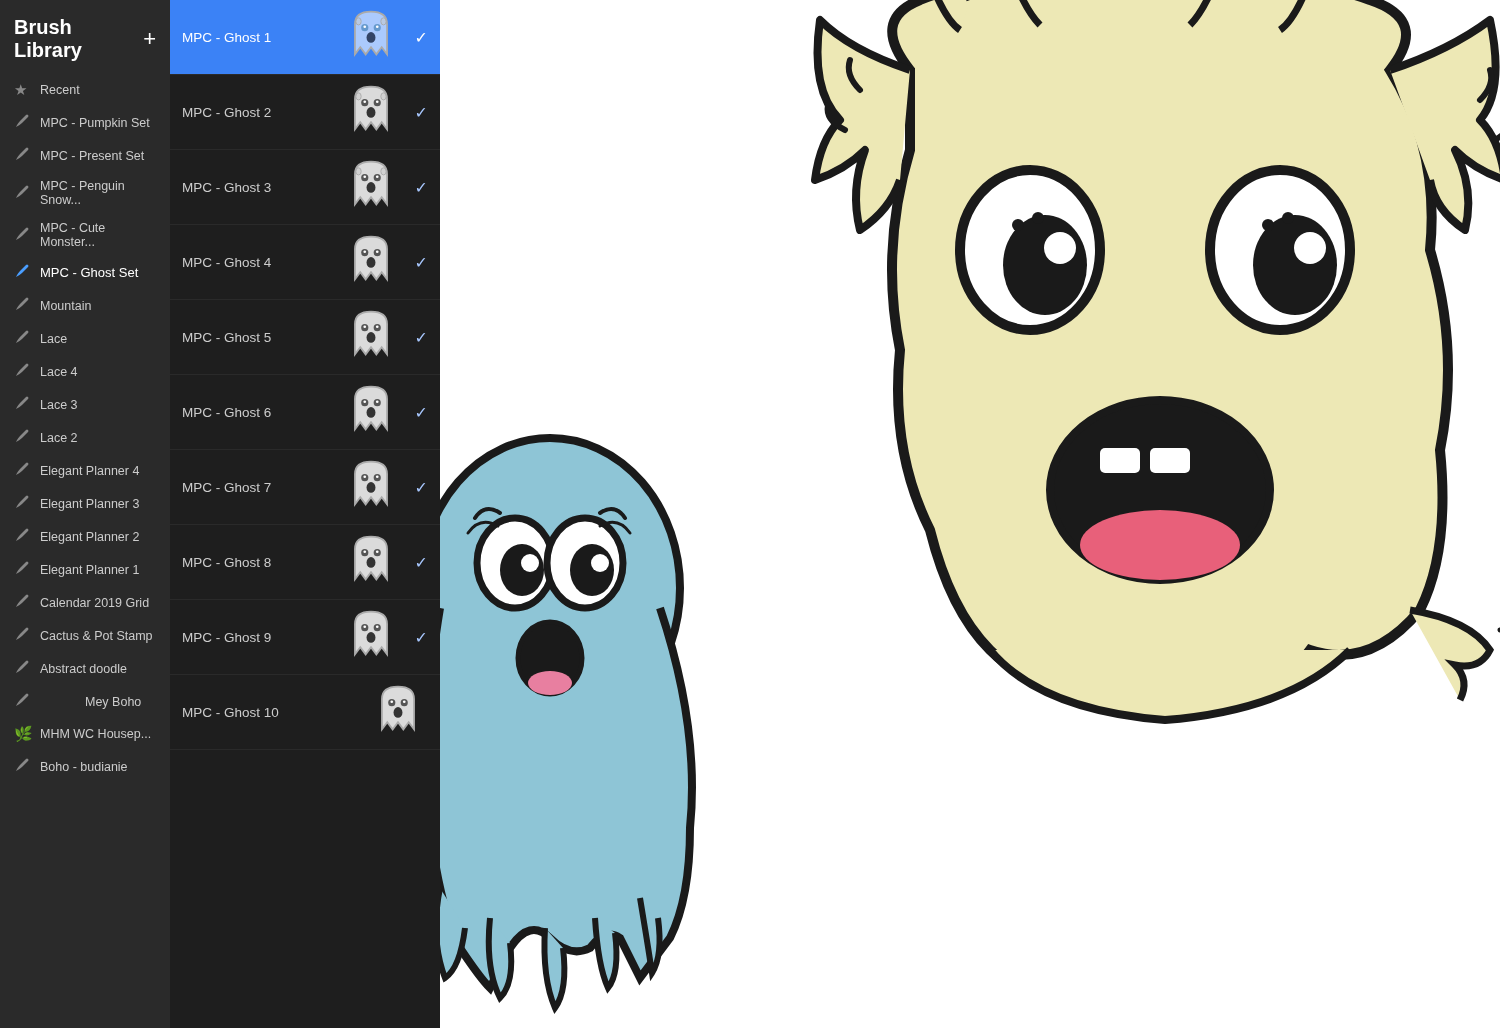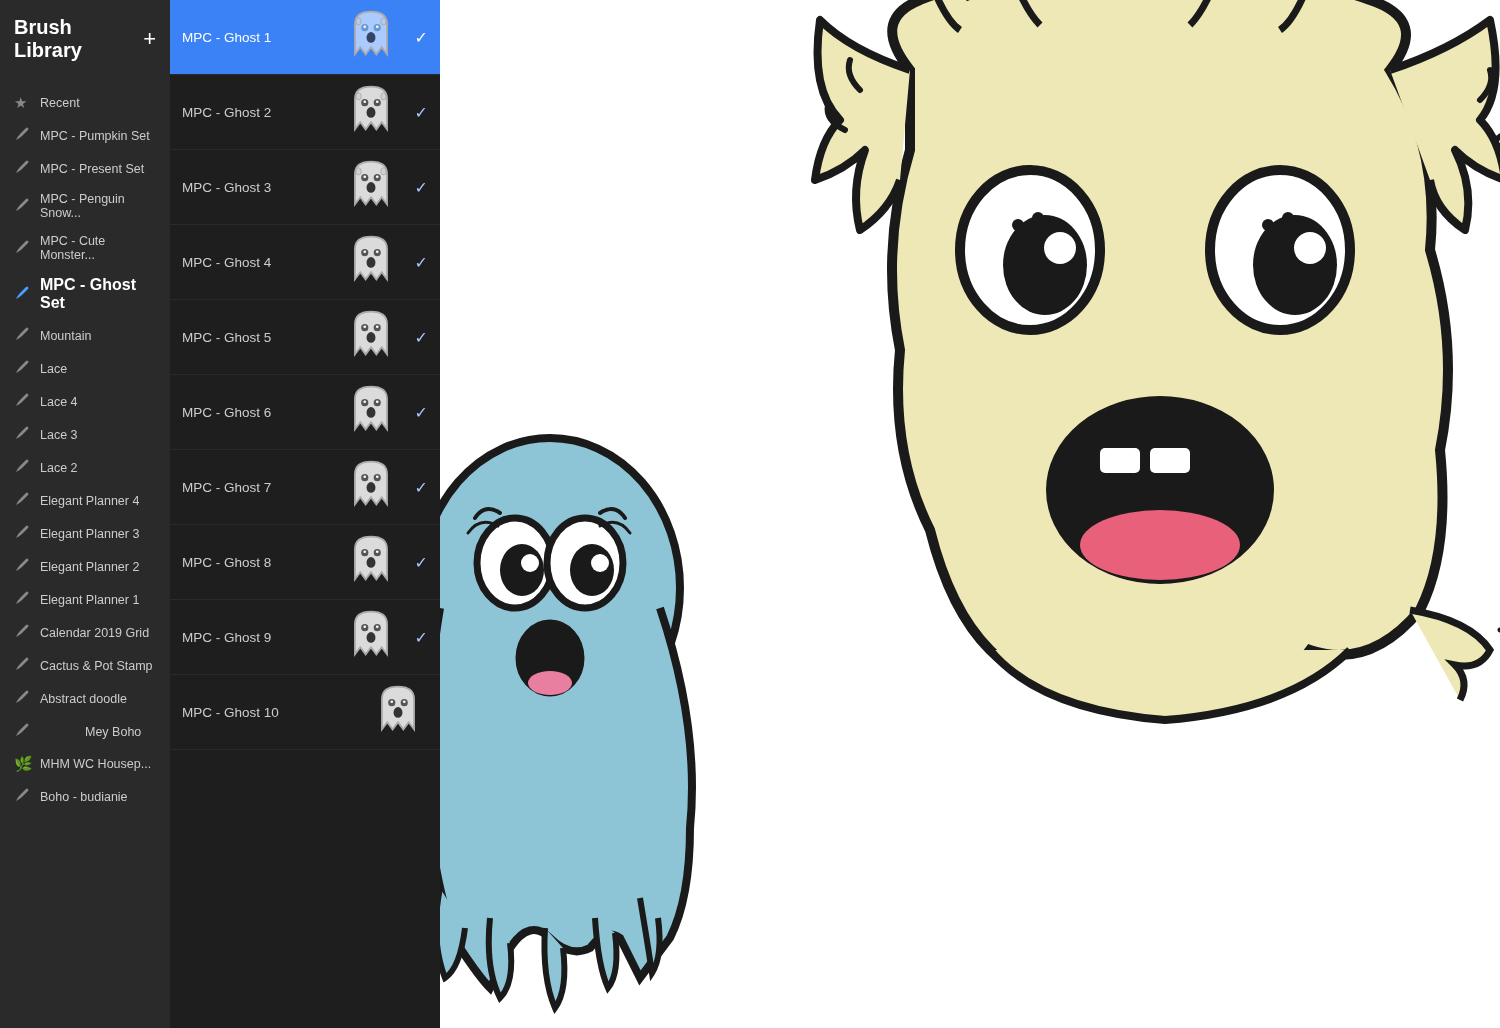--- a/index.html
+++ b/index.html
@@ -13,21 +13,20 @@
     }
 
     
     .sidebar {
       width: 170px;
       height: 100%;
       background: #2a2a2a;
       display: flex;
       flex-direction: column;
       flex-shrink: 0;
-      gap: 13px;
     }
 
     .sidebar-header {
       display: flex;
       align-items: center;
       justify-content: space-between;
       padding: 16px 14px 12px 14px;
     }
 
     .sidebar-title {
@@ -210,21 +209,21 @@
       <div class="sidebar-item">
         <span class="sidebar-item-icon"><svg width="16" height="16" viewBox="0 0 16 16" fill="none">
       <path d="M2,14 Q4,10 6,8 L12,2 Q13,1 14,2 Q15,3 14,4 L8,10 Q6,12 2,14Z" fill="#888" stroke="none"></path>
     </svg></span>
         <span style="font-size: 12.5px;">MPC - Cute Monster...</span>
       </div>
       <div class="sidebar-item active">
         <span class="sidebar-item-icon active"><svg width="16" height="16" viewBox="0 0 16 16" fill="none">
       <path d="M2,14 Q4,10 6,8 L12,2 Q13,1 14,2 Q15,3 14,4 L8,10 Q6,12 2,14Z" fill="#4a9eff" stroke="none"></path>
     </svg></span>
-        <span style="font-size: 16px; font-weight: bold;">MPC - Ghost Set</span>
+        <span style="font-size: 13px;">MPC - Ghost Set</span>
       </div>
       <div class="sidebar-item">
         <span class="sidebar-item-icon"><svg width="16" height="16" viewBox="0 0 16 16" fill="none">
       <path d="M2,14 Q4,10 6,8 L12,2 Q13,1 14,2 Q15,3 14,4 L8,10 Q6,12 2,14Z" fill="#888" stroke="none"></path>
     </svg></span>
         <span style="font-size: 12.5px;">Mountain</span>
       </div>
       <div class="sidebar-item">
         <span class="sidebar-item-icon"><svg width="16" height="16" viewBox="0 0 16 16" fill="none">
       <path d="M2,14 Q4,10 6,8 L12,2 Q13,1 14,2 Q15,3 14,4 L8,10 Q6,12 2,14Z" fill="#888" stroke="none"></path>

